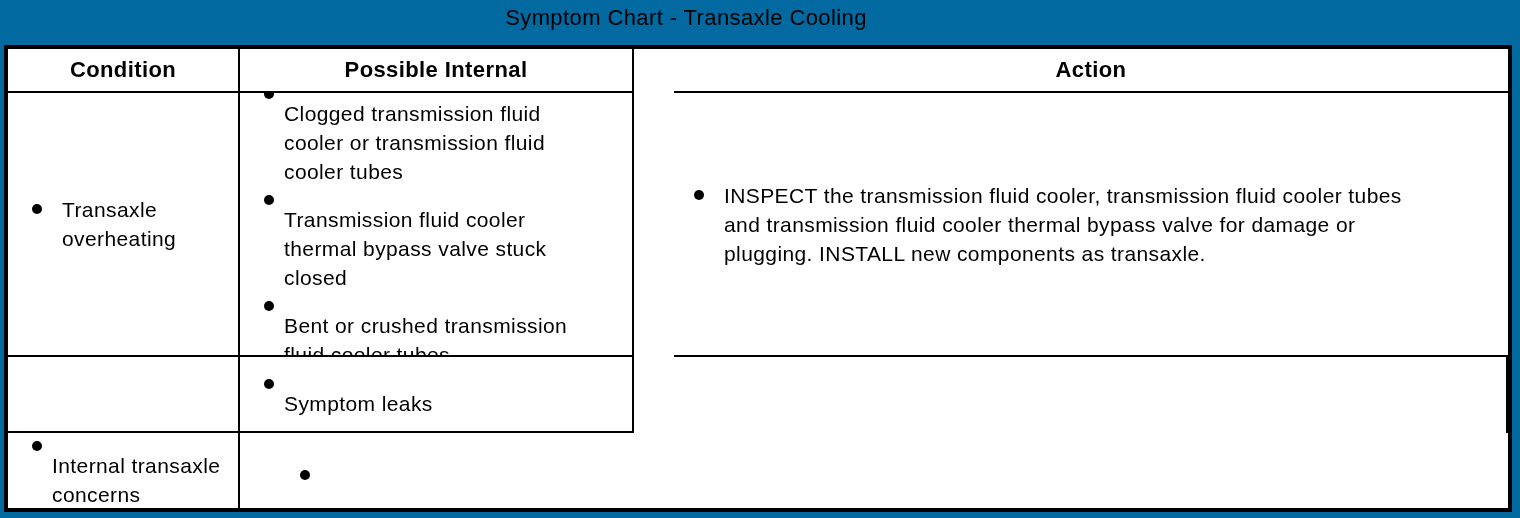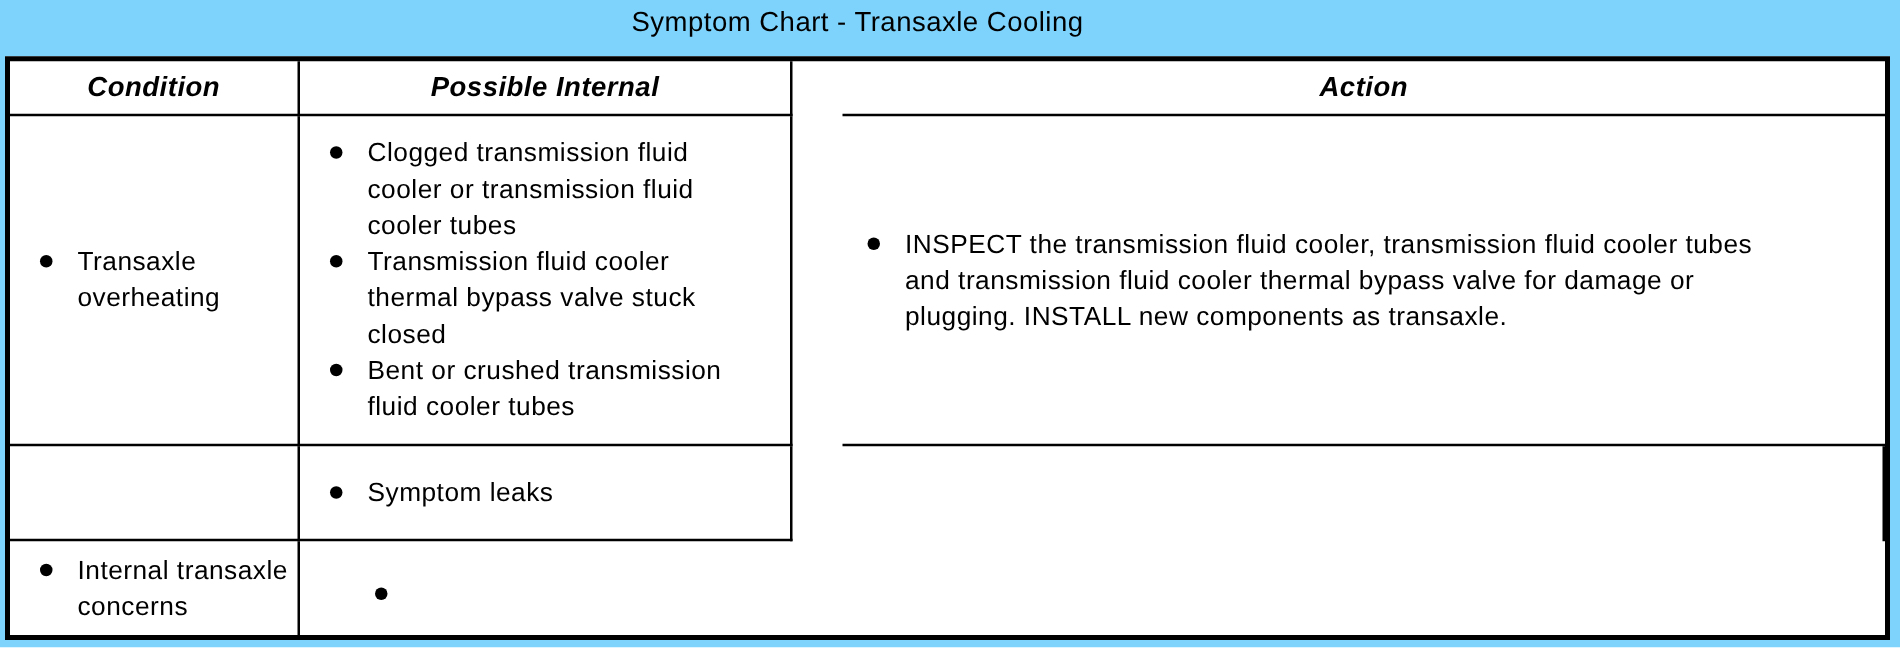--- a/index.html
+++ b/index.html
@@ -9,21 +9,21 @@
     width: 1520px;
     height: 518px;
     overflow: hidden;
     font-family: "Liberation Sans", sans-serif;
     color: #000000;
   }
   .page {
     position: relative;
     width: 1520px;
     height: 518px;
-    background: #7dd3fc;
+    background: #0369a1;
   }
   .doc-title {
     position: absolute;
     top: 4px;
     left: 0;
     width: 1372px;
     text-align: center;
     font-size: 22px;
     line-height: 28px;
     letter-spacing: 0.4px;
@@ -51,21 +51,20 @@
     justify-content: center;
     overflow: hidden;
   }
   .cell.last-col { border-right: none; margin-left: 40px; }
   .cell.last-row { border-bottom: none; }
   .header-cell {
     align-items: center;
     font-weight: bold;
     font-size: 22px;
     letter-spacing: 0.4px;
-    font-style: italic;
   }
   .bullet-item {
     display: flex;
     align-items: flex-start;
   }
   .bullet {
     flex: 0 0 auto;
     width: 10px;
     height: 10px;
     border-radius: 50%;
@@ -73,21 +72,21 @@
     margin-top: 9px;
   }
   .bullet-text {
     white-space: pre-line;
     font-size: 21px;
     line-height: 29px;
     letter-spacing: 0.4px;
     margin-left: 20px;
   }
   .col-condition .bullet-item { padding-left: 24px; padding-right: 2px; }
-  .col-sources  .bullet-item { padding-left: 24px; padding-right: 6px; }
+  .col-sources  .bullet-item { padding-left: 24px; padding-right: 6px; flex-direction: column; }
   .col-action   .bullet-item { padding-left: 20px; padding-right: 10px; }
 </style>
 </head>
 <body>
 
 <div class="page">
 
   <div class="doc-title">Symptom Chart - Transaxle Cooling</div>
 
   <div class="symptom-table">

